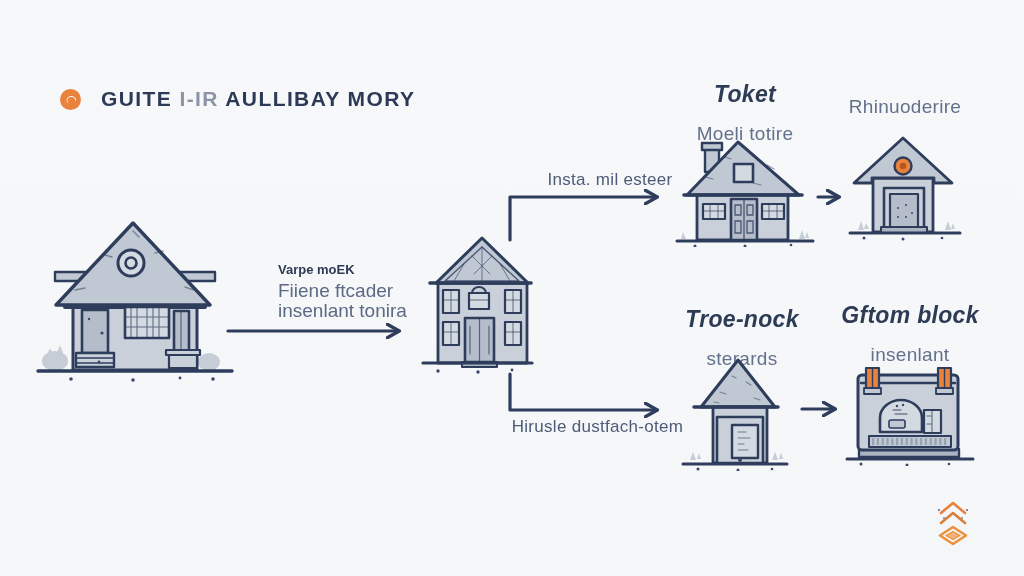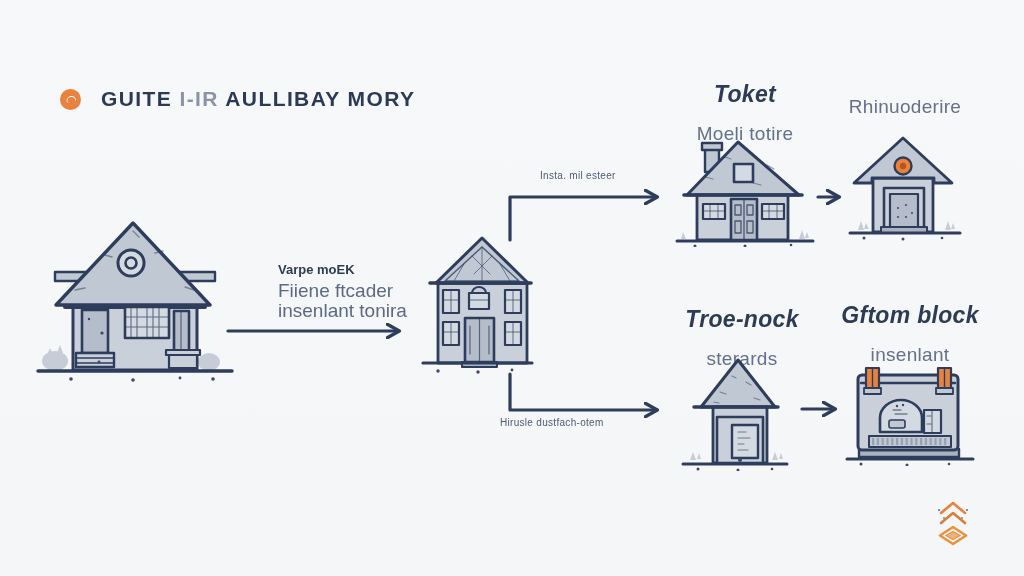--- a/index.html
+++ b/index.html
@@ -22,21 +22,21 @@
   
   .nodelabel{text-align:center;color:#2d3b55;}
   .nodelabel .t{font-size:23px;font-weight:bold;letter-spacing:.3px;font-style:italic;}
   .nodelabel .s{font-size:19px;color:#64718c;margin-top:15px;letter-spacing:.3px;}
 
   
   .flowtext{color:#2d3b55;}
   .flowtext .h{font-size:13px;font-weight:bold;margin-bottom:4px;}
   .flowtext .l{font-size:19px;color:#5c6a85;line-height:20px;}
 
-  .arrowlabel{font-size:10px;color:#4e5c77;letter-spacing:.3px;white-space:nowrap;}
+  .arrowlabel{font-size:17px;color:#4e5c77;text-align:center;letter-spacing:.3px;white-space:nowrap;}
 
   
   svg .s{stroke:#2e3d5c;stroke-linejoin:round;stroke-linecap:round;fill:none;}
   svg .f1{fill:#c9d0da;} 
   svg .f2{fill:#bfc8d3;} 
   svg .f3{fill:#d4dae1;} 
   svg .f4{fill:#b4bdc9;} 
   svg .f5{fill:#aab4c1;} 
   svg .bush{fill:#c6cdd6;}
   svg .dot{fill:#39486b;}

